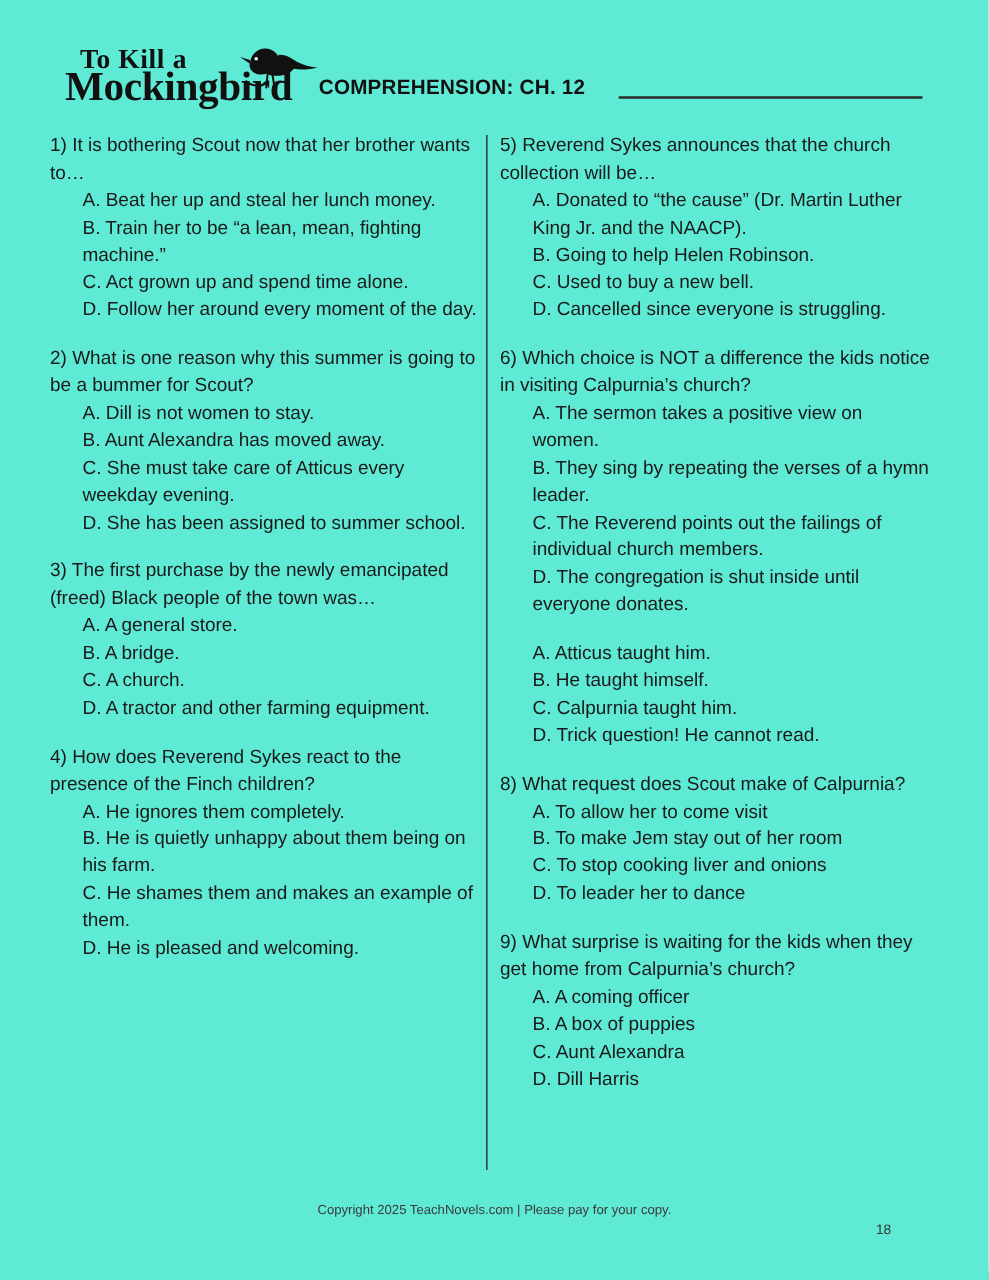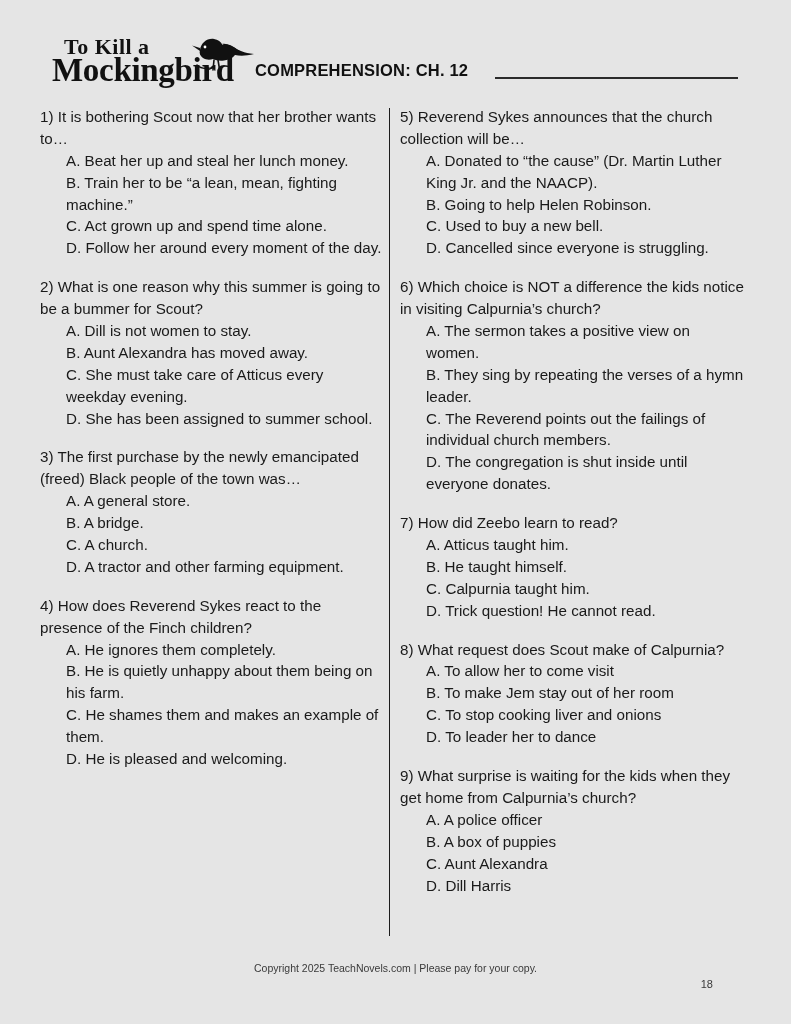--- a/index.html
+++ b/index.html
@@ -4,21 +4,21 @@
 <style>
   html, body {
     margin: 0;
     padding: 0;
     background: #ffffff;
   }
   .page {
     position: relative;
     width: 791px;
     height: 1024px;
-    background: #e5e5e5;
+    background: #5eead4;
     font-family: "Liberation Sans", sans-serif;
     color: #1a1a1a;
     overflow: hidden;
     box-sizing: border-box;
     padding-left: 18px;
   }
 
   
   .header {
     position: absolute;
@@ -230,38 +230,37 @@
 
       <div class="question-block">
         <p class="q-text">6) Which choice is NOT a difference the kids notice in visiting Calpurnia’s church?</p>
         <p class="opt">A. The sermon takes a positive view on women.</p>
         <p class="opt">B. They sing by repeating the verses of a hymn leader.</p>
         <p class="opt">C. The Reverend points out the failings of individual church members.</p>
         <p class="opt">D. The congregation is shut inside until everyone donates.</p>
       </div>
 
       <div class="question-block">
-        <p class="q-text">7) How did Zeebo learn to read?</p>
         <p class="opt">A. Atticus taught him.</p>
         <p class="opt">B. He taught himself.</p>
         <p class="opt">C. Calpurnia taught him.</p>
         <p class="opt">D. Trick question! He cannot read.</p>
       </div>
 
       <div class="question-block">
         <p class="q-text">8) What request does Scout make of Calpurnia?</p>
         <p class="opt">A. To allow her to come visit</p>
         <p class="opt">B. To make Jem stay out of her room</p>
         <p class="opt">C. To stop cooking liver and onions</p>
         <p class="opt">D. To leader her to dance</p>
       </div>
 
       <div class="question-block">
         <p class="q-text">9) What surprise is waiting for the kids when they get home from Calpurnia’s church?</p>
-        <p class="opt">A. A police officer</p>
+        <p class="opt">A. A coming officer</p>
         <p class="opt">B. A box of puppies</p>
         <p class="opt">C. Aunt Alexandra</p>
         <p class="opt">D. Dill Harris</p>
       </div>
 
     </div>
   </div>
 
   <div class="footer">
     <div class="footer-text">Copyright 2025 TeachNovels.com | Please pay for your copy.</div>

